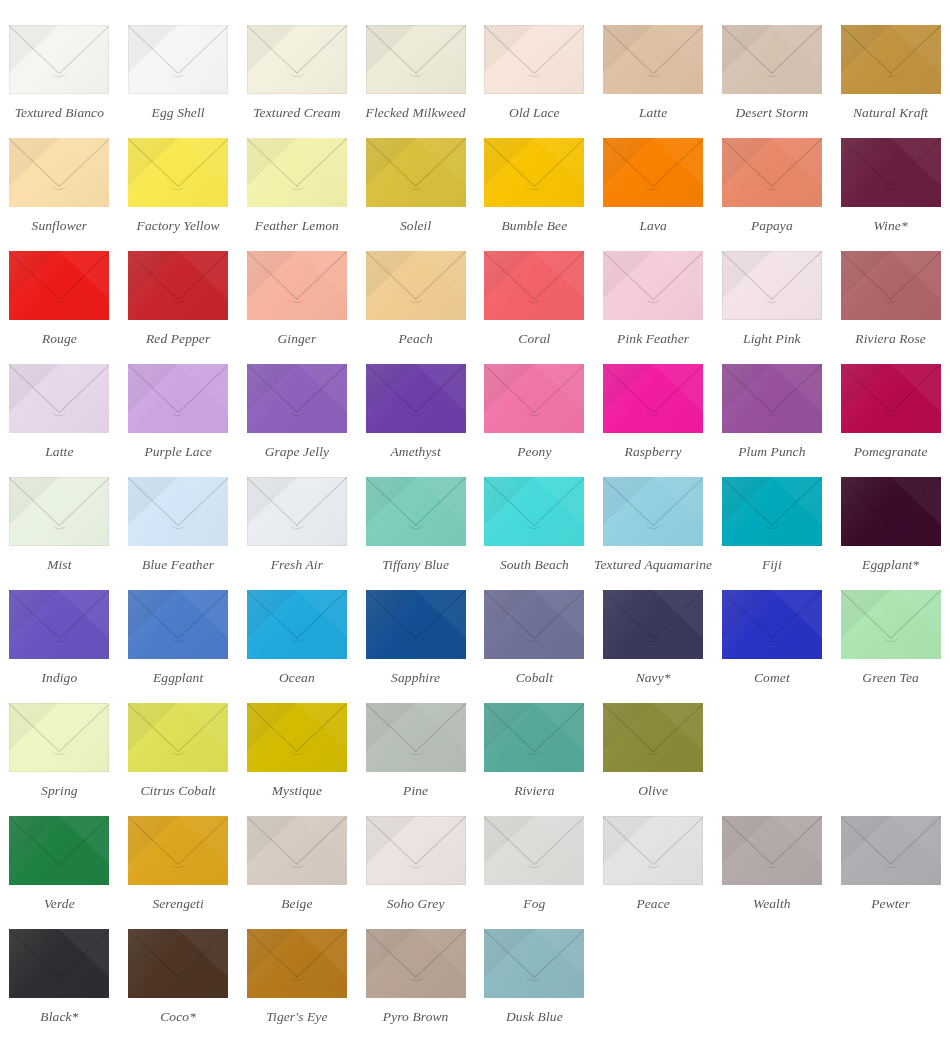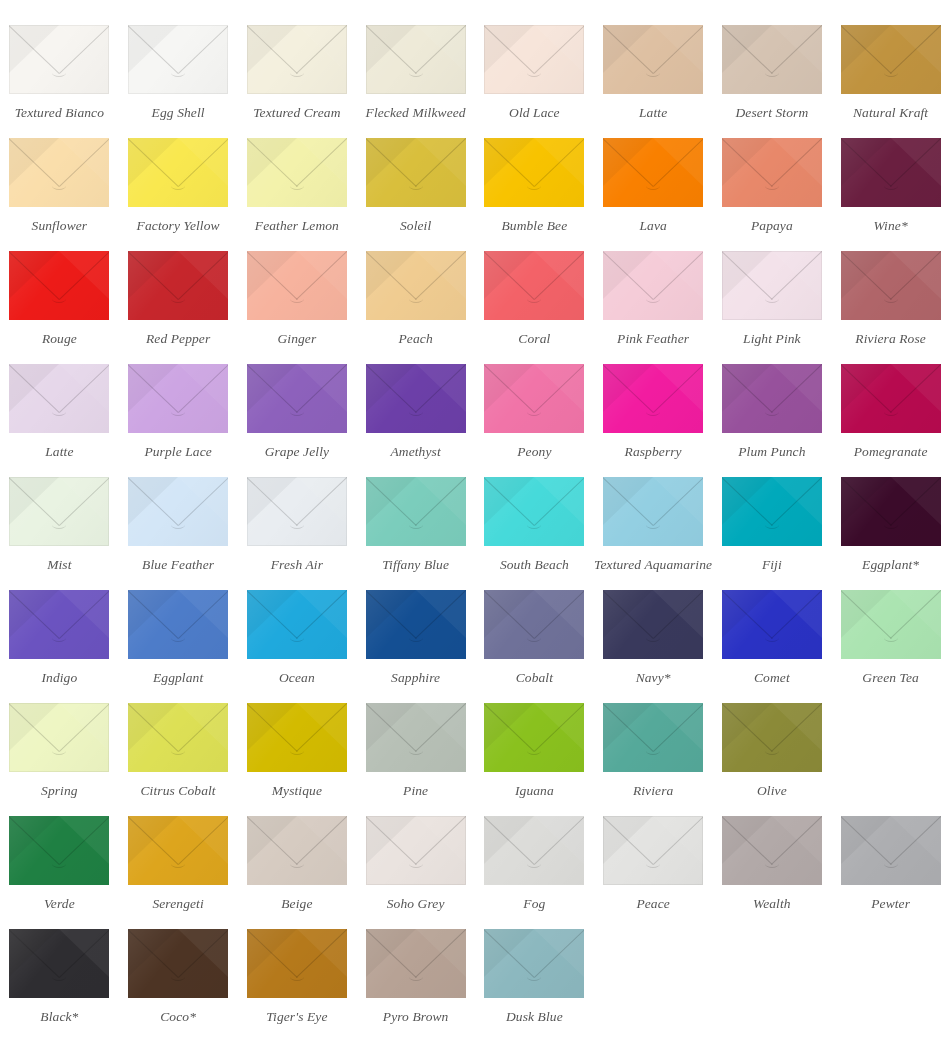--- a/index.html
+++ b/index.html
@@ -698,31 +698,20 @@
           <div class="flap-left"></div>
           <div class="flap-right"></div>
           <div class="fold"></div>
           <div class="fold right"></div>
           <div class="vnotch"></div>
           <div class="sheen"></div>
         </div>
         <div class="swatch-label">Pine</div>
       </div>
       <div class="swatch-cell">
-        <div class="envelope" style="background: rgb(138, 193, 30);">
-          <div class="flap-left"></div>
-          <div class="flap-right"></div>
-          <div class="fold"></div>
-          <div class="fold right"></div>
-          <div class="vnotch"></div>
-          <div class="sheen"></div>
-        </div>
-        <div class="swatch-label">Iguana</div>
-      </div>
-      <div class="swatch-cell">
         <div class="envelope" style="background: rgb(85, 169, 154);">
           <div class="flap-left"></div>
           <div class="flap-right"></div>
           <div class="fold"></div>
           <div class="fold right"></div>
           <div class="vnotch"></div>
           <div class="sheen"></div>
         </div>
         <div class="swatch-label">Riviera</div>
       </div>

